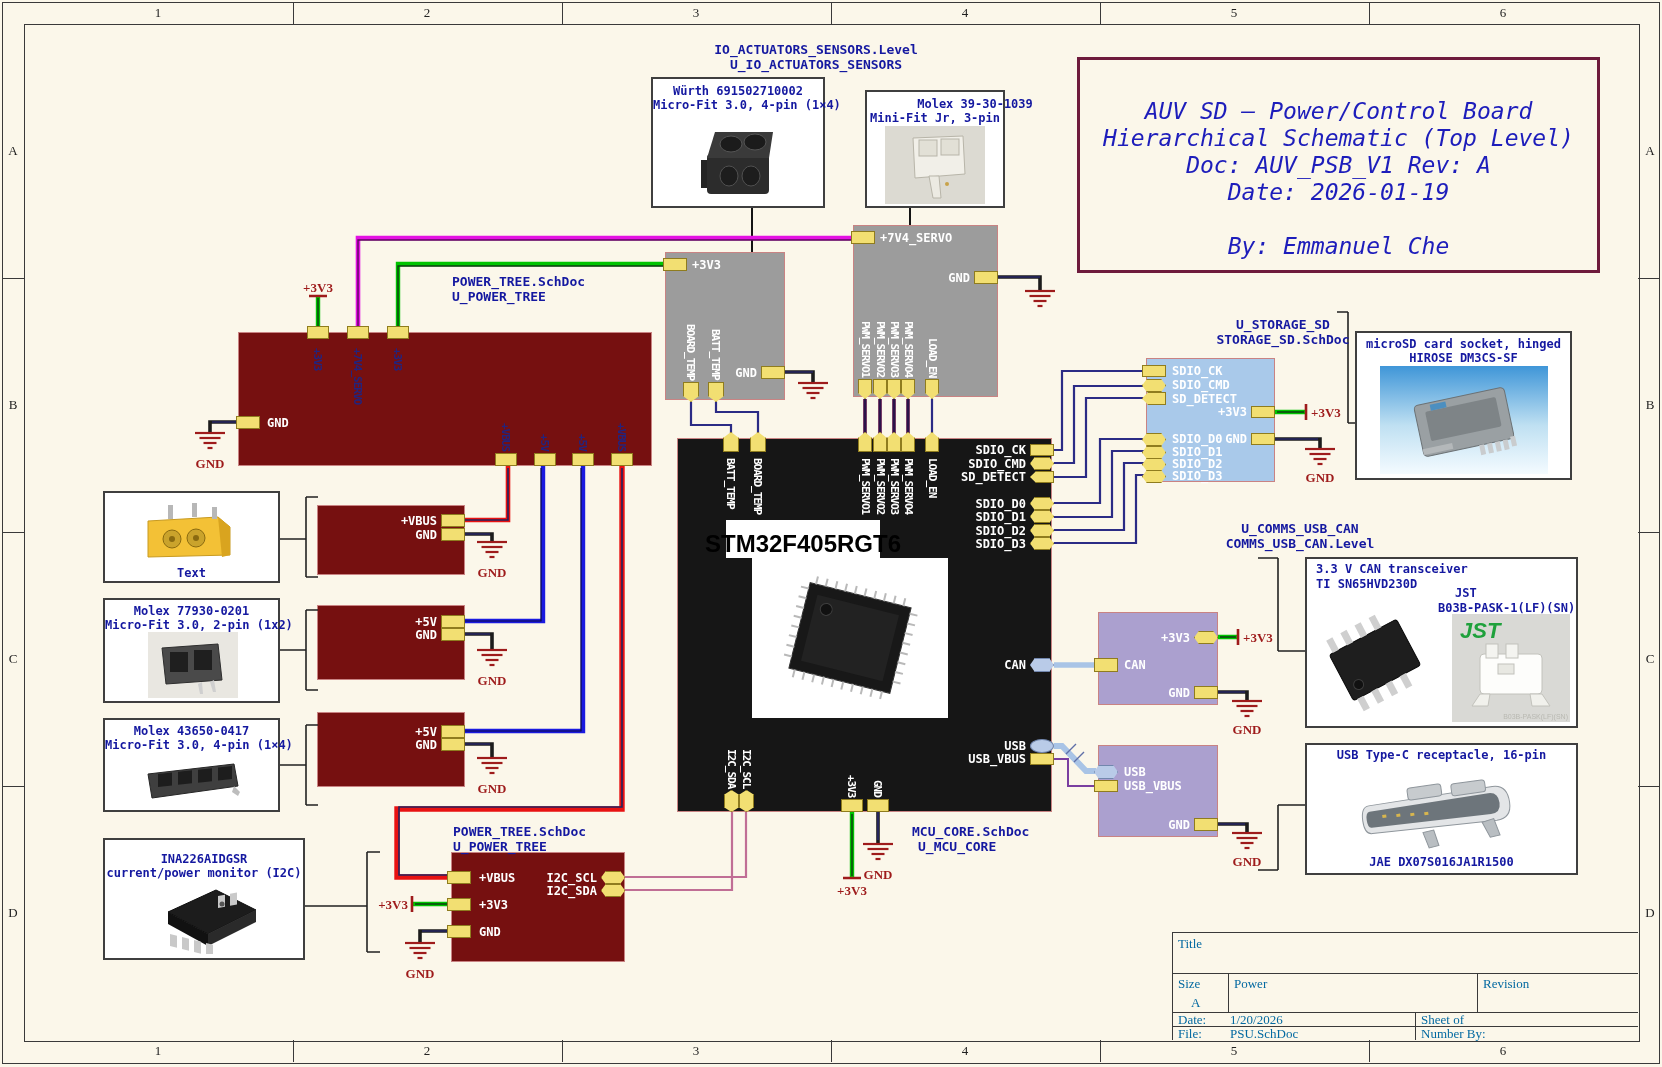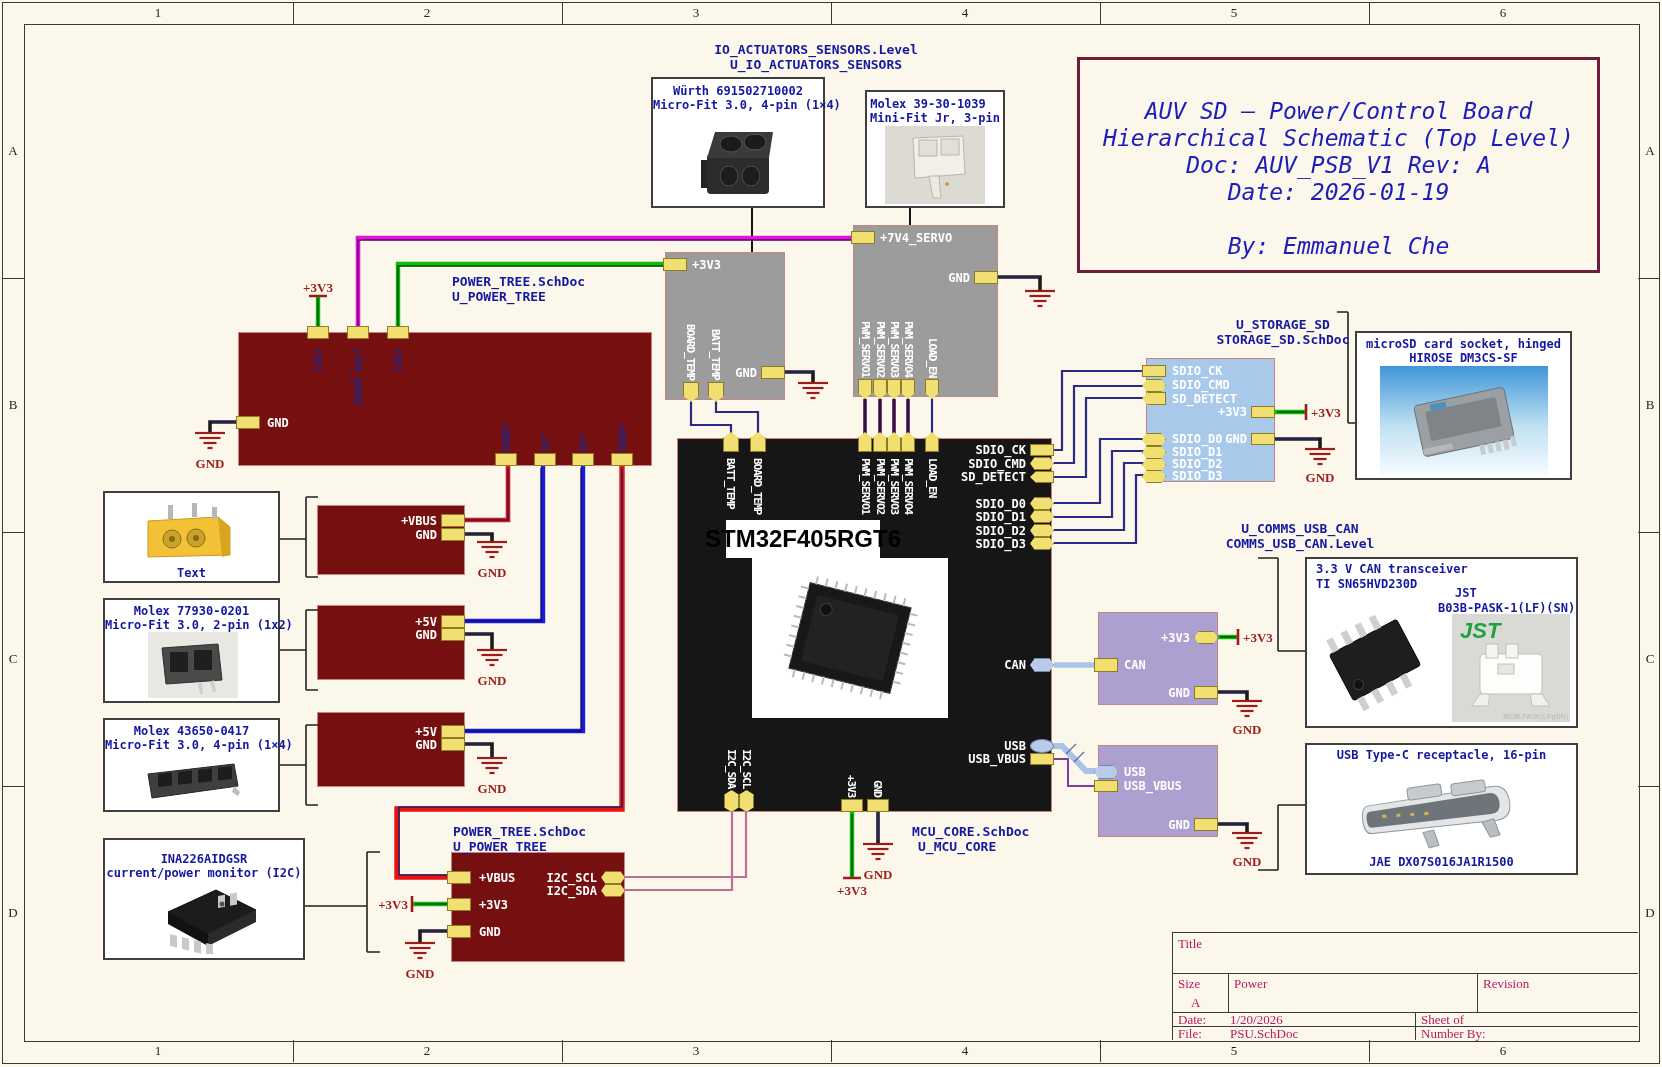--- a/index.html
+++ b/index.html
@@ -22,21 +22,21 @@
   .vlab{position:absolute;writing-mode:vertical-rl;font:bold 11px "DejaVu Sans Mono",monospace;
         letter-spacing:-1px;white-space:nowrap;z-index:9}
   .vlab.w{color:#fff}.vlab.n{color:#23237d}
   .nlab{position:absolute;color:#1418a0;font:bold 13px "DejaVu Sans Mono",monospace;white-space:nowrap;z-index:9}
   .nlab.c{text-align:center}
   .blab{position:absolute;color:#1418a0;font:bold 12px "DejaVu Sans Mono",monospace;text-align:center;white-space:nowrap;z-index:9}
   .blab.lft{text-align:left}
   .psym{position:absolute;color:#9e1b1b;font:bold 13px "Liberation Serif",serif;text-align:center;white-space:nowrap;z-index:9}
   .psym.r{text-align:right}.psym.l{text-align:left}
   .ttl{position:absolute;color:#1d1dbb;font:italic 23px/27px "DejaVu Sans Mono",monospace;text-align:center;z-index:9}
-  .tb{position:absolute;font:13px "Liberation Serif",serif;color:#be185d;white-space:nowrap;z-index:9}
+  .tb{position:absolute;font:13px "Liberation Serif",serif;color:#0369a1;white-space:nowrap;z-index:9}
   svg.wires{position:absolute;left:0;top:0;z-index:5;pointer-events:none}
   .img{position:absolute;z-index:3}
 </style>
 </head>
 <body>
 
 <div class="line" style="left:2px;top:2px;width:1656px;height:1060px;background:none;border:1px solid #3a3a3a"></div>
 <div class="line" style="left:24px;top:24px;width:1614px;height:1016px;background:none;border:1px solid #3a3a3a"></div>
 <div class="line" style="left:293px;top:2px;width:1px;height:22px"></div>
 <div class="line" style="left:562px;top:2px;width:1px;height:22px"></div>
@@ -94,21 +94,21 @@
       <path d="M14 44 L22 18 L80 18 L76 44 Z" fill="#3a3a3a"></path>
       <ellipse cx="38" cy="30" rx="11" ry="8" fill="#1b1b1b" stroke="#555"></ellipse>
       <ellipse cx="62" cy="28" rx="11" ry="8" fill="#1b1b1b" stroke="#555"></ellipse>
       <ellipse cx="36" cy="62" rx="9" ry="10" fill="#1d1d1d" stroke="#505050"></ellipse>
       <ellipse cx="58" cy="62" rx="9" ry="10" fill="#1d1d1d" stroke="#505050"></ellipse>
       <rect x="8" y="46" width="6" height="28" fill="#242424"></rect>
     </svg>
 </div>
 
 <div class="pbox" style="left:865px;top:90px;width:140px;height:118px"></div>
-<div class="blab" style="left:867px;top:97px;width:122px">Molex 39-30-1039</div>
+<div class="blab" style="left:914px;top:97px;width:122px">Molex 39-30-1039</div>
 <div class="blab" style="left:867px;top:111px;width:136px">Mini-Fit Jr, 3-pin</div>
 <div class="img" style="left:885px;top:126px">
   <svg width="100" height="78">
       <rect x="0" y="0" width="100" height="78" fill="#dcdad2"></rect>
       <path d="M28 12 L78 10 L80 48 L30 52 Z" fill="#f1efe8" stroke="#b8b5a9"></path>
       <rect x="34" y="14" width="18" height="16" fill="#e2e0d6" stroke="#b8b5a9"></rect>
       <rect x="56" y="13" width="18" height="16" fill="#e2e0d6" stroke="#b8b5a9"></rect>
       <path d="M44 50 L48 72 L56 72 L54 50 Z" fill="#eceae2" stroke="#b8b5a9"></path>
       <circle cx="62" cy="58" r="2" fill="#c8a24a"></circle>
     </svg>
@@ -286,21 +286,21 @@
 
 <div class="port hexv" style="left:724px;top:790px;width:15px;height:22px"></div>
 <div class="port hexv" style="left:739px;top:790px;width:15px;height:22px"></div>
 <div class="vlab w" style="left:725px;bottom:279px">I2C_SDA</div>
 <div class="vlab w" style="left:740px;bottom:279px">I2C_SCL</div>
 <div class="port" style="left:841px;top:799px;width:22px;height:13px"></div>
 <div class="port" style="left:867px;top:799px;width:22px;height:13px"></div>
 <div class="vlab w" style="left:845px;bottom:270px">+3V3</div>
 <div class="vlab w" style="left:871px;bottom:270px">GND</div>
 
-<div style="position:absolute;left:726px;top:520px;width:154px;height:38px;background:#fff;z-index:3;display:flex;align-items:center;justify-content:center">
+<div style="position:absolute;left:726px;top:520px;width:154px;height:38px;background:#fff;z-index:3;display:flex;align-items:flex-end;justify-content:center">
   <span style="font:bold 24px 'Liberation Sans',sans-serif;color:#000">STM32F405RGT6</span>
 </div>
 <div class="img" style="left:752px;top:558px;background:#fff;width:196px;height:160px">
   <svg width="196" height="160">
       <g transform="translate(98,80) rotate(14)">
         <rect x="-52" y="-44" width="104" height="88" fill="#181818" stroke="#333"></rect>
         <rect x="-42" y="-34" width="84" height="68" fill="#222"></rect>
         <circle cx="-30" cy="-22" r="6" fill="#111" stroke="#3d3d3d"></circle>
         <g stroke="#b9b9b9" stroke-width="2">
           <line x1="-46" y1="-52" x2="-46" y2="-44"></line>

